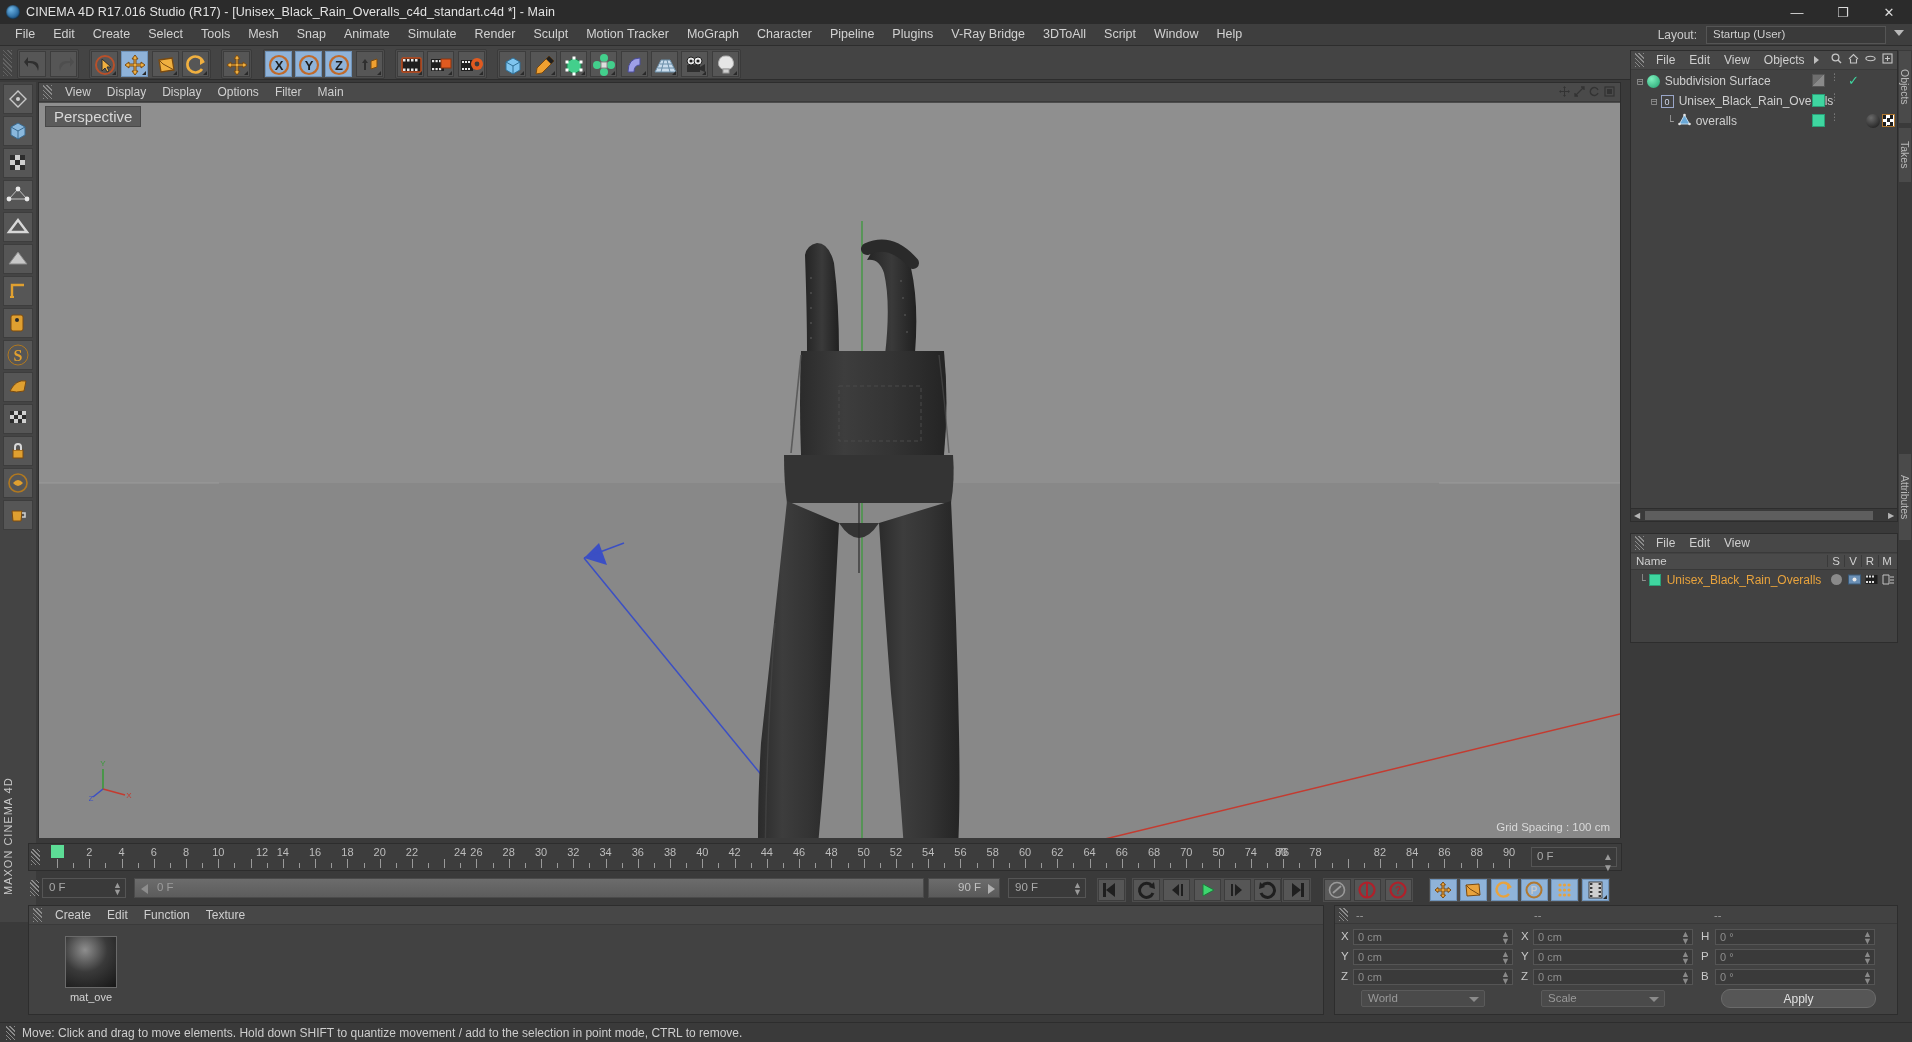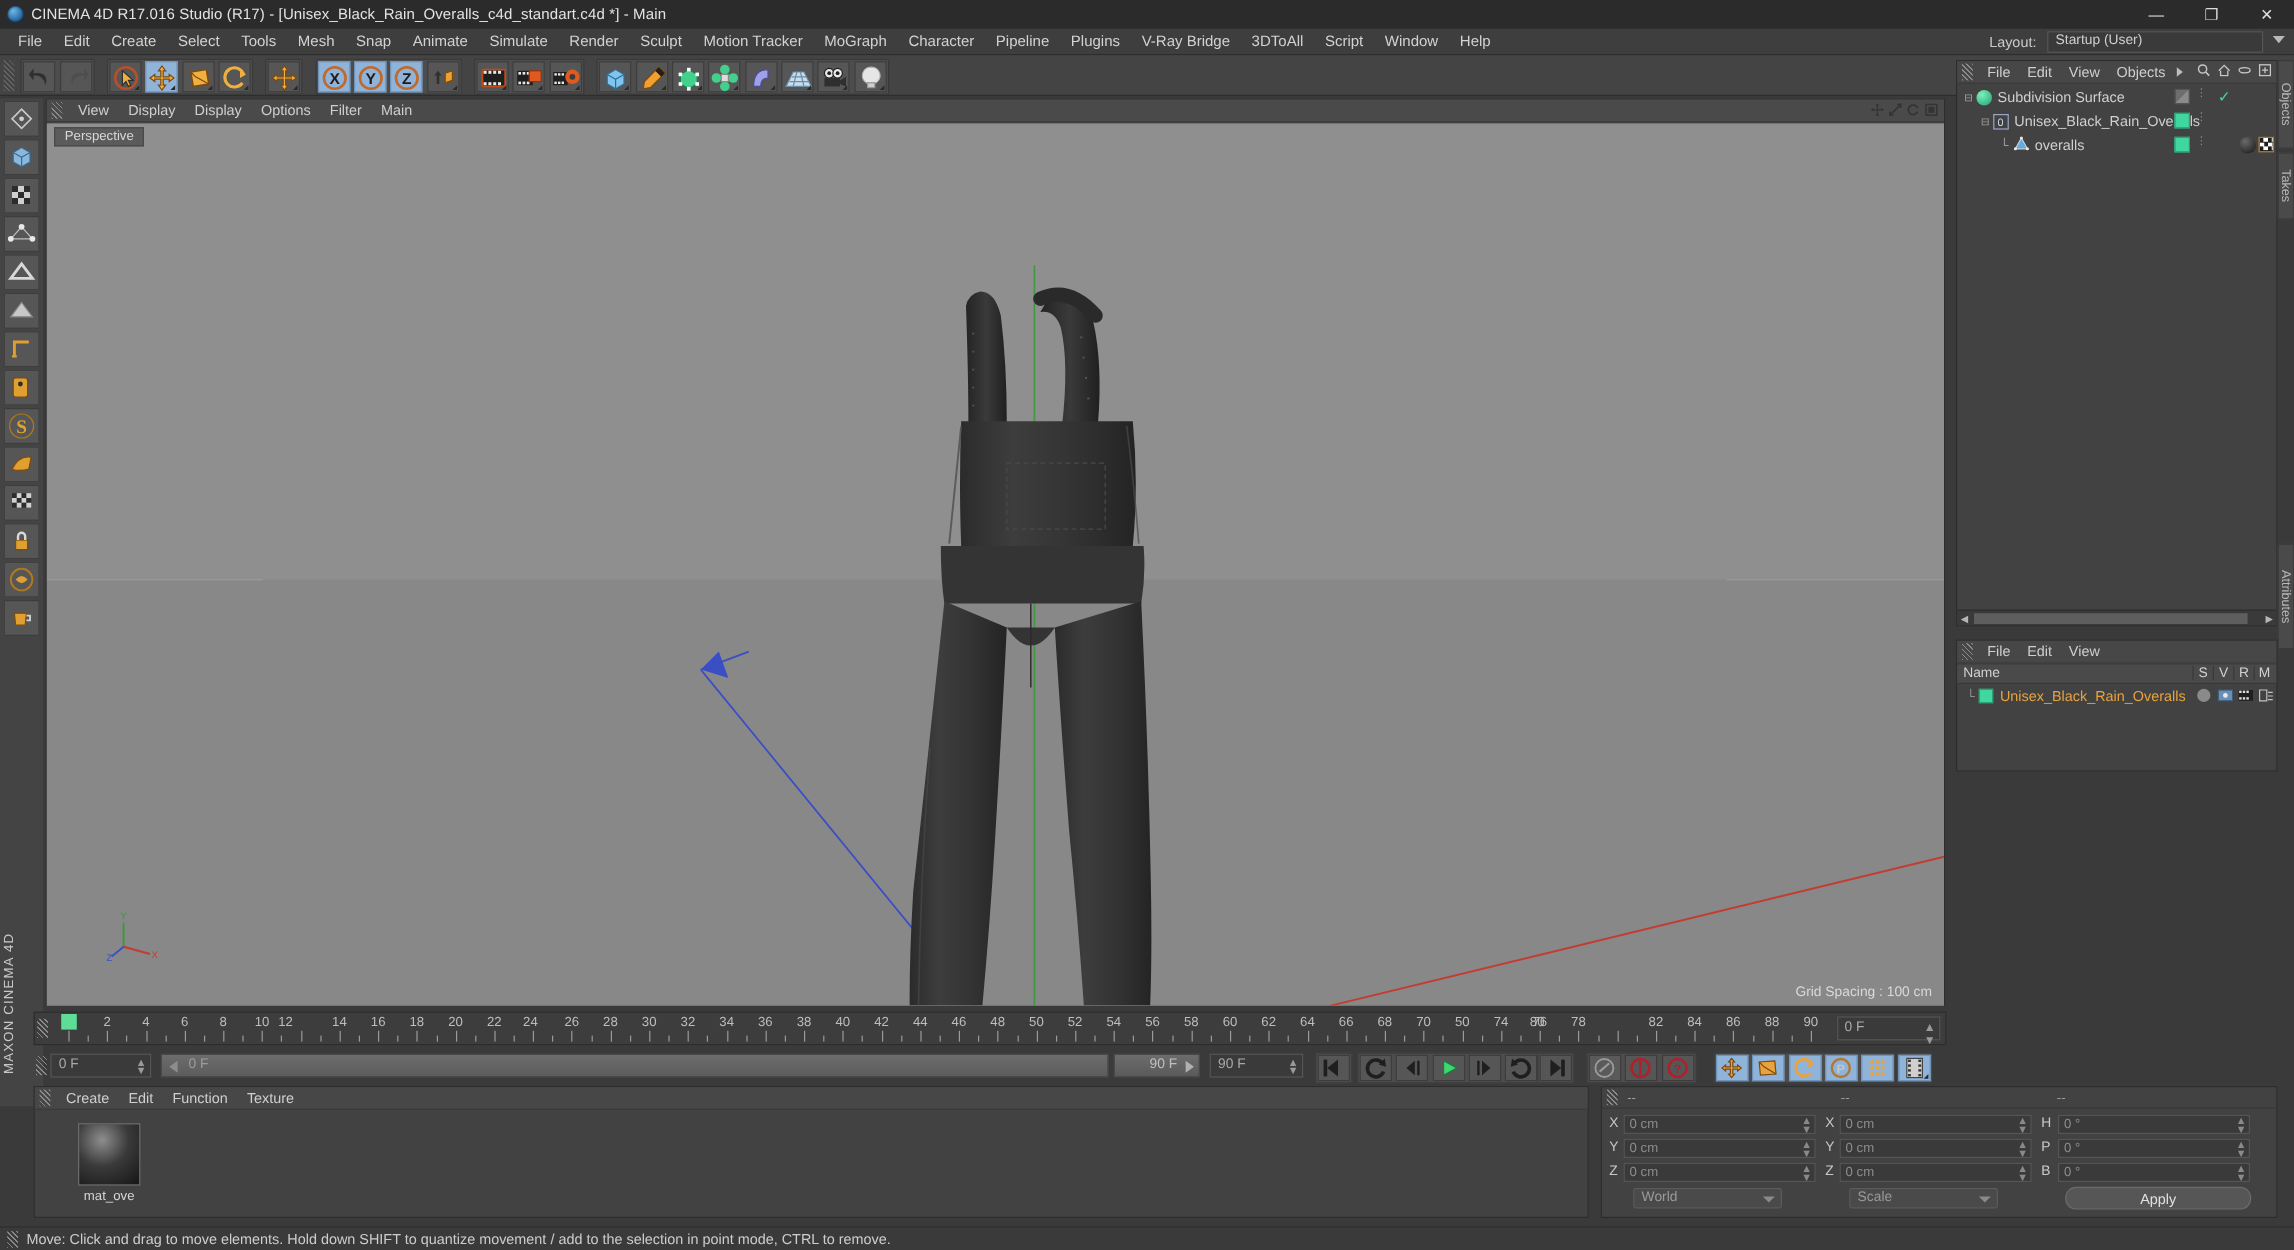--- a/index.html
+++ b/index.html
@@ -46,21 +46,21 @@
   #vp-menu .vgrip { width:9px; height:14px; margin-right:5px;
     background-image:repeating-linear-gradient(45deg,#8a8a8a 0 1px,transparent 1px 3px); }
   #vp-menu .vm { padding:0 8px; font-size:12px; color:#cfcfcf; }
   #vp-icons { position:absolute; right:5px; top:3px; display:flex; gap:4px; align-items:center; }
   #vp-icons span { display:block; width:11px; height:11px; opacity:.85; }
   #vp-canvas { position:absolute; left:0; top:20px; width:1581px; height:735px;
      background:linear-gradient(180deg,#8f8f8f 0%, #8a8a8a 45%, #8a8a8a 100%); overflow:hidden; }
   #vp-floor { position:absolute; left:0; top:0; width:100%; height:100%;
      background:linear-gradient(180deg,#909090 0 52%, #8a8a8a 52%, #868686 100%); }
   #persp-tag { position:absolute; left:6px; top:3px; background:#5b5b5b; border:1px solid #484848;
-     color:#d8d8d8; font-size:11px; padding:1px 8px; }
+     color:#d8d8d8; font-size:15px; padding:1px 8px; }
   #grid-spacing { position:absolute; right:10px; bottom:5px; font-size:11.5px; color:#d9d9d9; }
   #axis-gizmo { position:absolute; left:50px; bottom:35px; width:48px; height:48px; }
 
   
   #timeline { position:absolute; left:28px; top:843px; width:1594px; height:28px; background:#3d3d3d;
      border:1px solid #2d2d2d; }
   #tl-grip { position:absolute; left:2px; top:5px; width:9px; height:16px;
      background-image:repeating-linear-gradient(45deg,#8a8a8a 0 1px,transparent 1px 3px); }
   #tl-track { position:absolute; left:14px; top:0; right:100px; height:27px; }
   #tl-track .tick { position:absolute; bottom:3px; width:1px; background:#9a9a9a; }
@@ -867,27 +867,27 @@
       <span class="tick min" style="left: 1417.6px;"></span>
       <span class="tick maj" style="left: 1433.73px;"></span>
       <span class="tick min" style="left: 1449.87px;"></span>
       <span class="tick maj" style="left: 1466px;"></span>
       <span class="num" style="left: 14px;">0</span>
       <span class="num" style="left: 46.2667px;">2</span>
       <span class="num" style="left: 78.5333px;">4</span>
       <span class="num" style="left: 110.8px;">6</span>
       <span class="num" style="left: 143.067px;">8</span>
       <span class="num" style="left: 175.333px;">10</span>
-      <span class="num" style="left: 195px;">12</span>
+      <span class="num" style="left: 219px;">12</span>
       <span class="num" style="left: 239.867px;">14</span>
       <span class="num" style="left: 272.133px;">16</span>
       <span class="num" style="left: 304.4px;">18</span>
       <span class="num" style="left: 336.667px;">20</span>
       <span class="num" style="left: 368.933px;">22</span>
-      <span class="num" style="left: 399px;">24</span>
+      <span class="num" style="left: 417px;">24</span>
       <span class="num" style="left: 433.467px;">26</span>
       <span class="num" style="left: 465.733px;">28</span>
       <span class="num" style="left: 498px;">30</span>
       <span class="num" style="left: 530.267px;">32</span>
       <span class="num" style="left: 562.533px;">34</span>
       <span class="num" style="left: 594.8px;">36</span>
       <span class="num" style="left: 627.067px;">38</span>
       <span class="num" style="left: 659.333px;">40</span>
       <span class="num" style="left: 691.6px;">42</span>
       <span class="num" style="left: 723.867px;">44</span>

